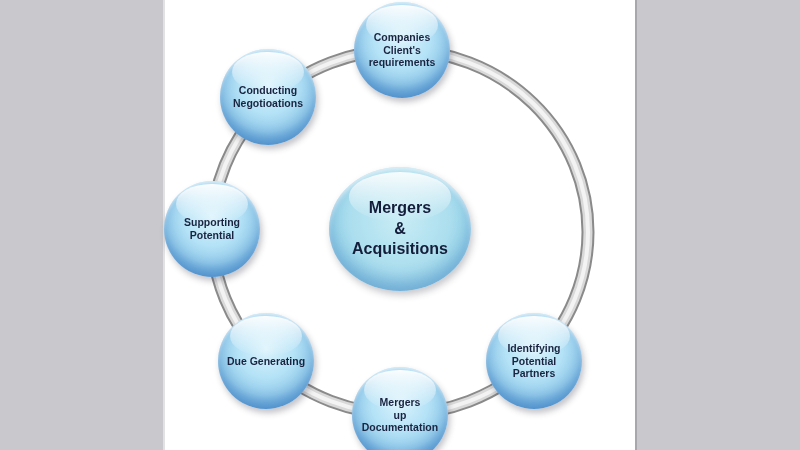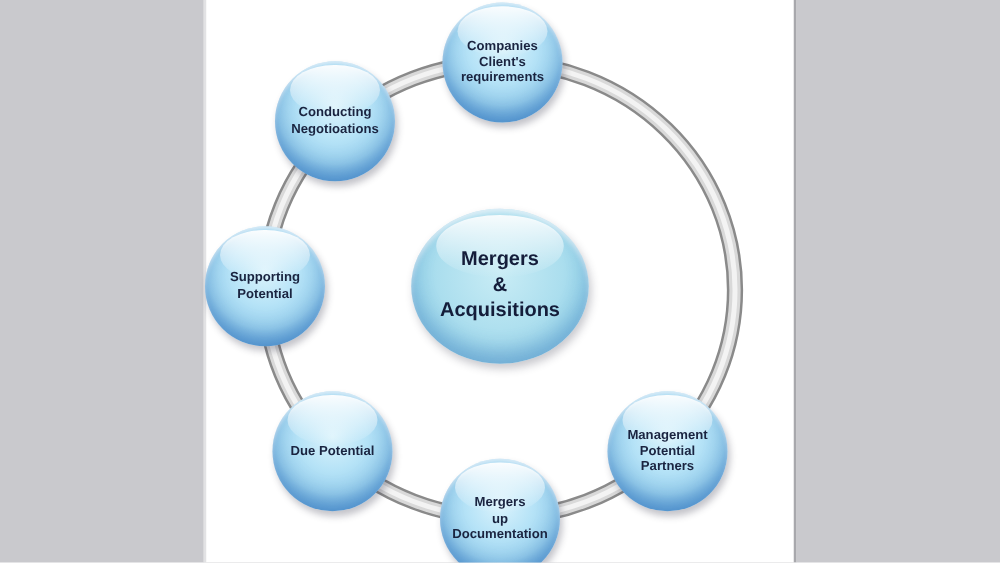--- a/index.html
+++ b/index.html
@@ -108,33 +108,33 @@
 
   <div class="node" style="left:354px; top:2px;">
     <span class="node-label">Companies
 Client's
 requirements</span>
   </div>
 
 
 
   <div class="node" style="left:486px; top:313px;">
-    <span class="node-label">Management
+    <span class="node-label">Identifying
 Potential
 Partners</span>
   </div>
 
   <div class="node" style="left:352px; top:367px;">
     <span class="node-label">Mergers
 up
 Documentation</span>
   </div>
 
   <div class="node" style="left:218px; top:313px;">
-    <span class="node-label">Due Potential</span>
+    <span class="node-label">Due Generating</span>
   </div>
 
   <div class="node" style="left:164px; top:181px;">
     <span class="node-label">Supporting
 Potential</span>
   </div>
 
   <div class="node" style="left:220px; top:49px;">
     <span class="node-label">Conducting
 Negotioations</span>

